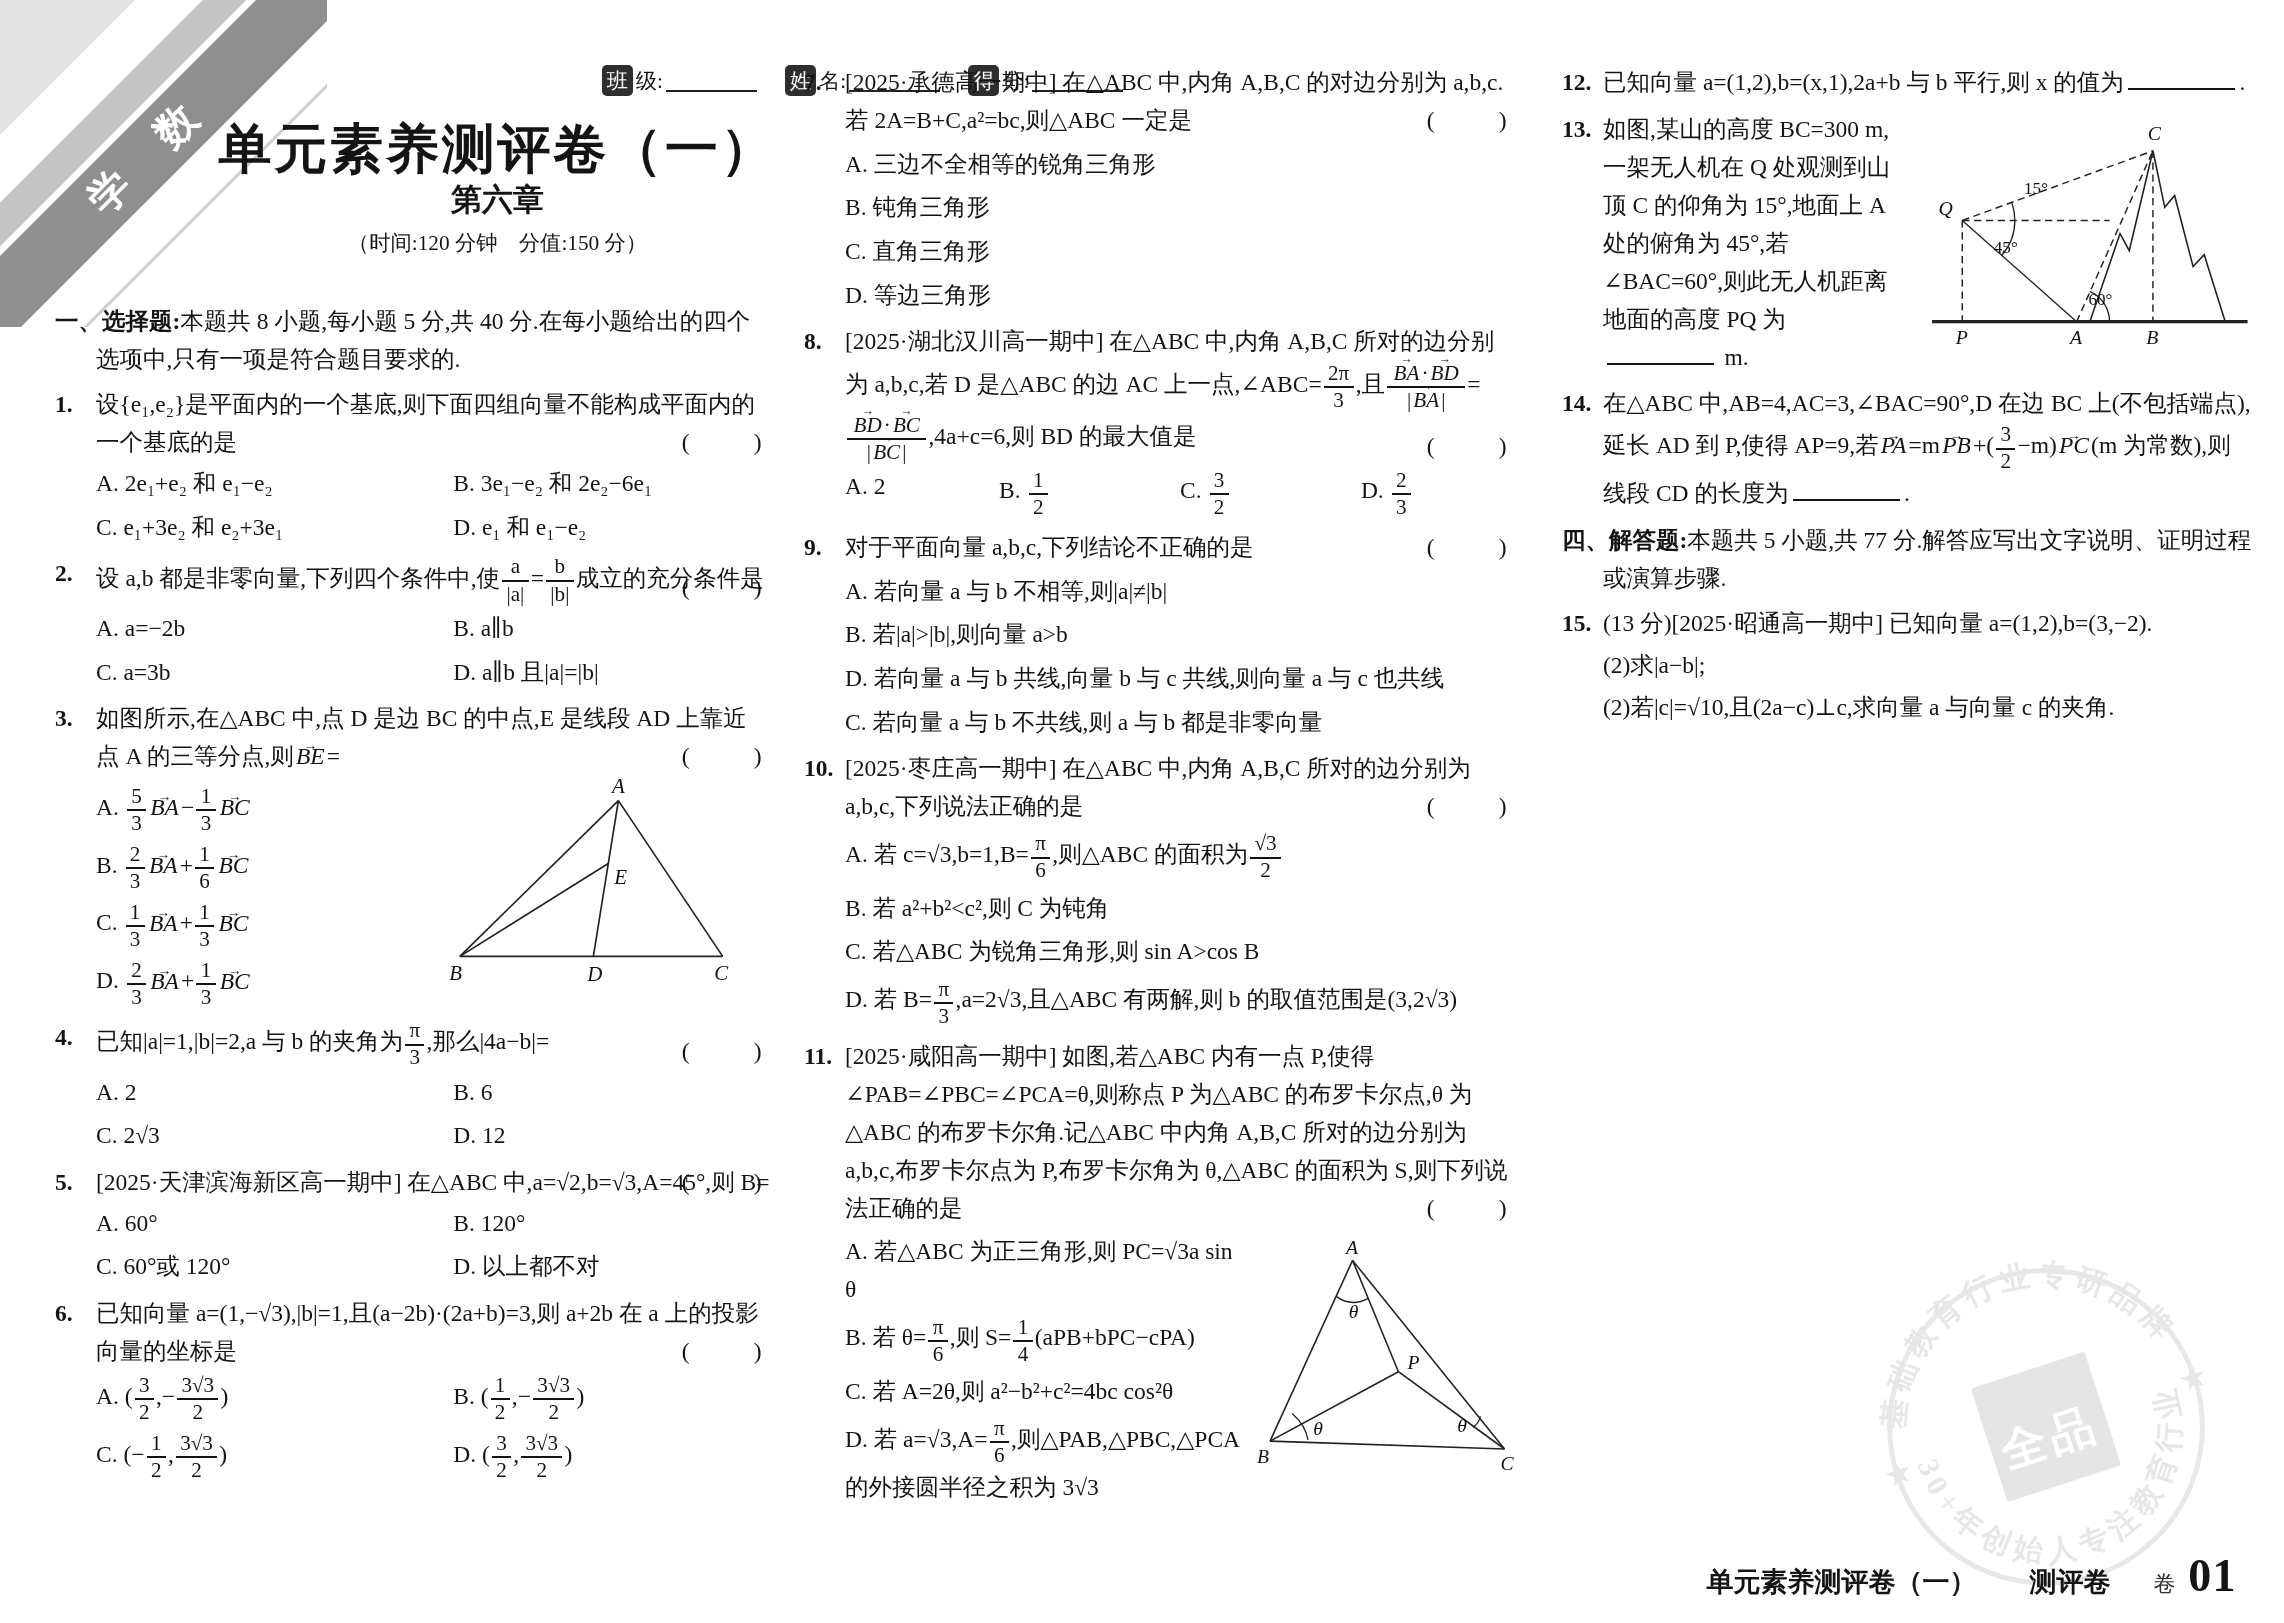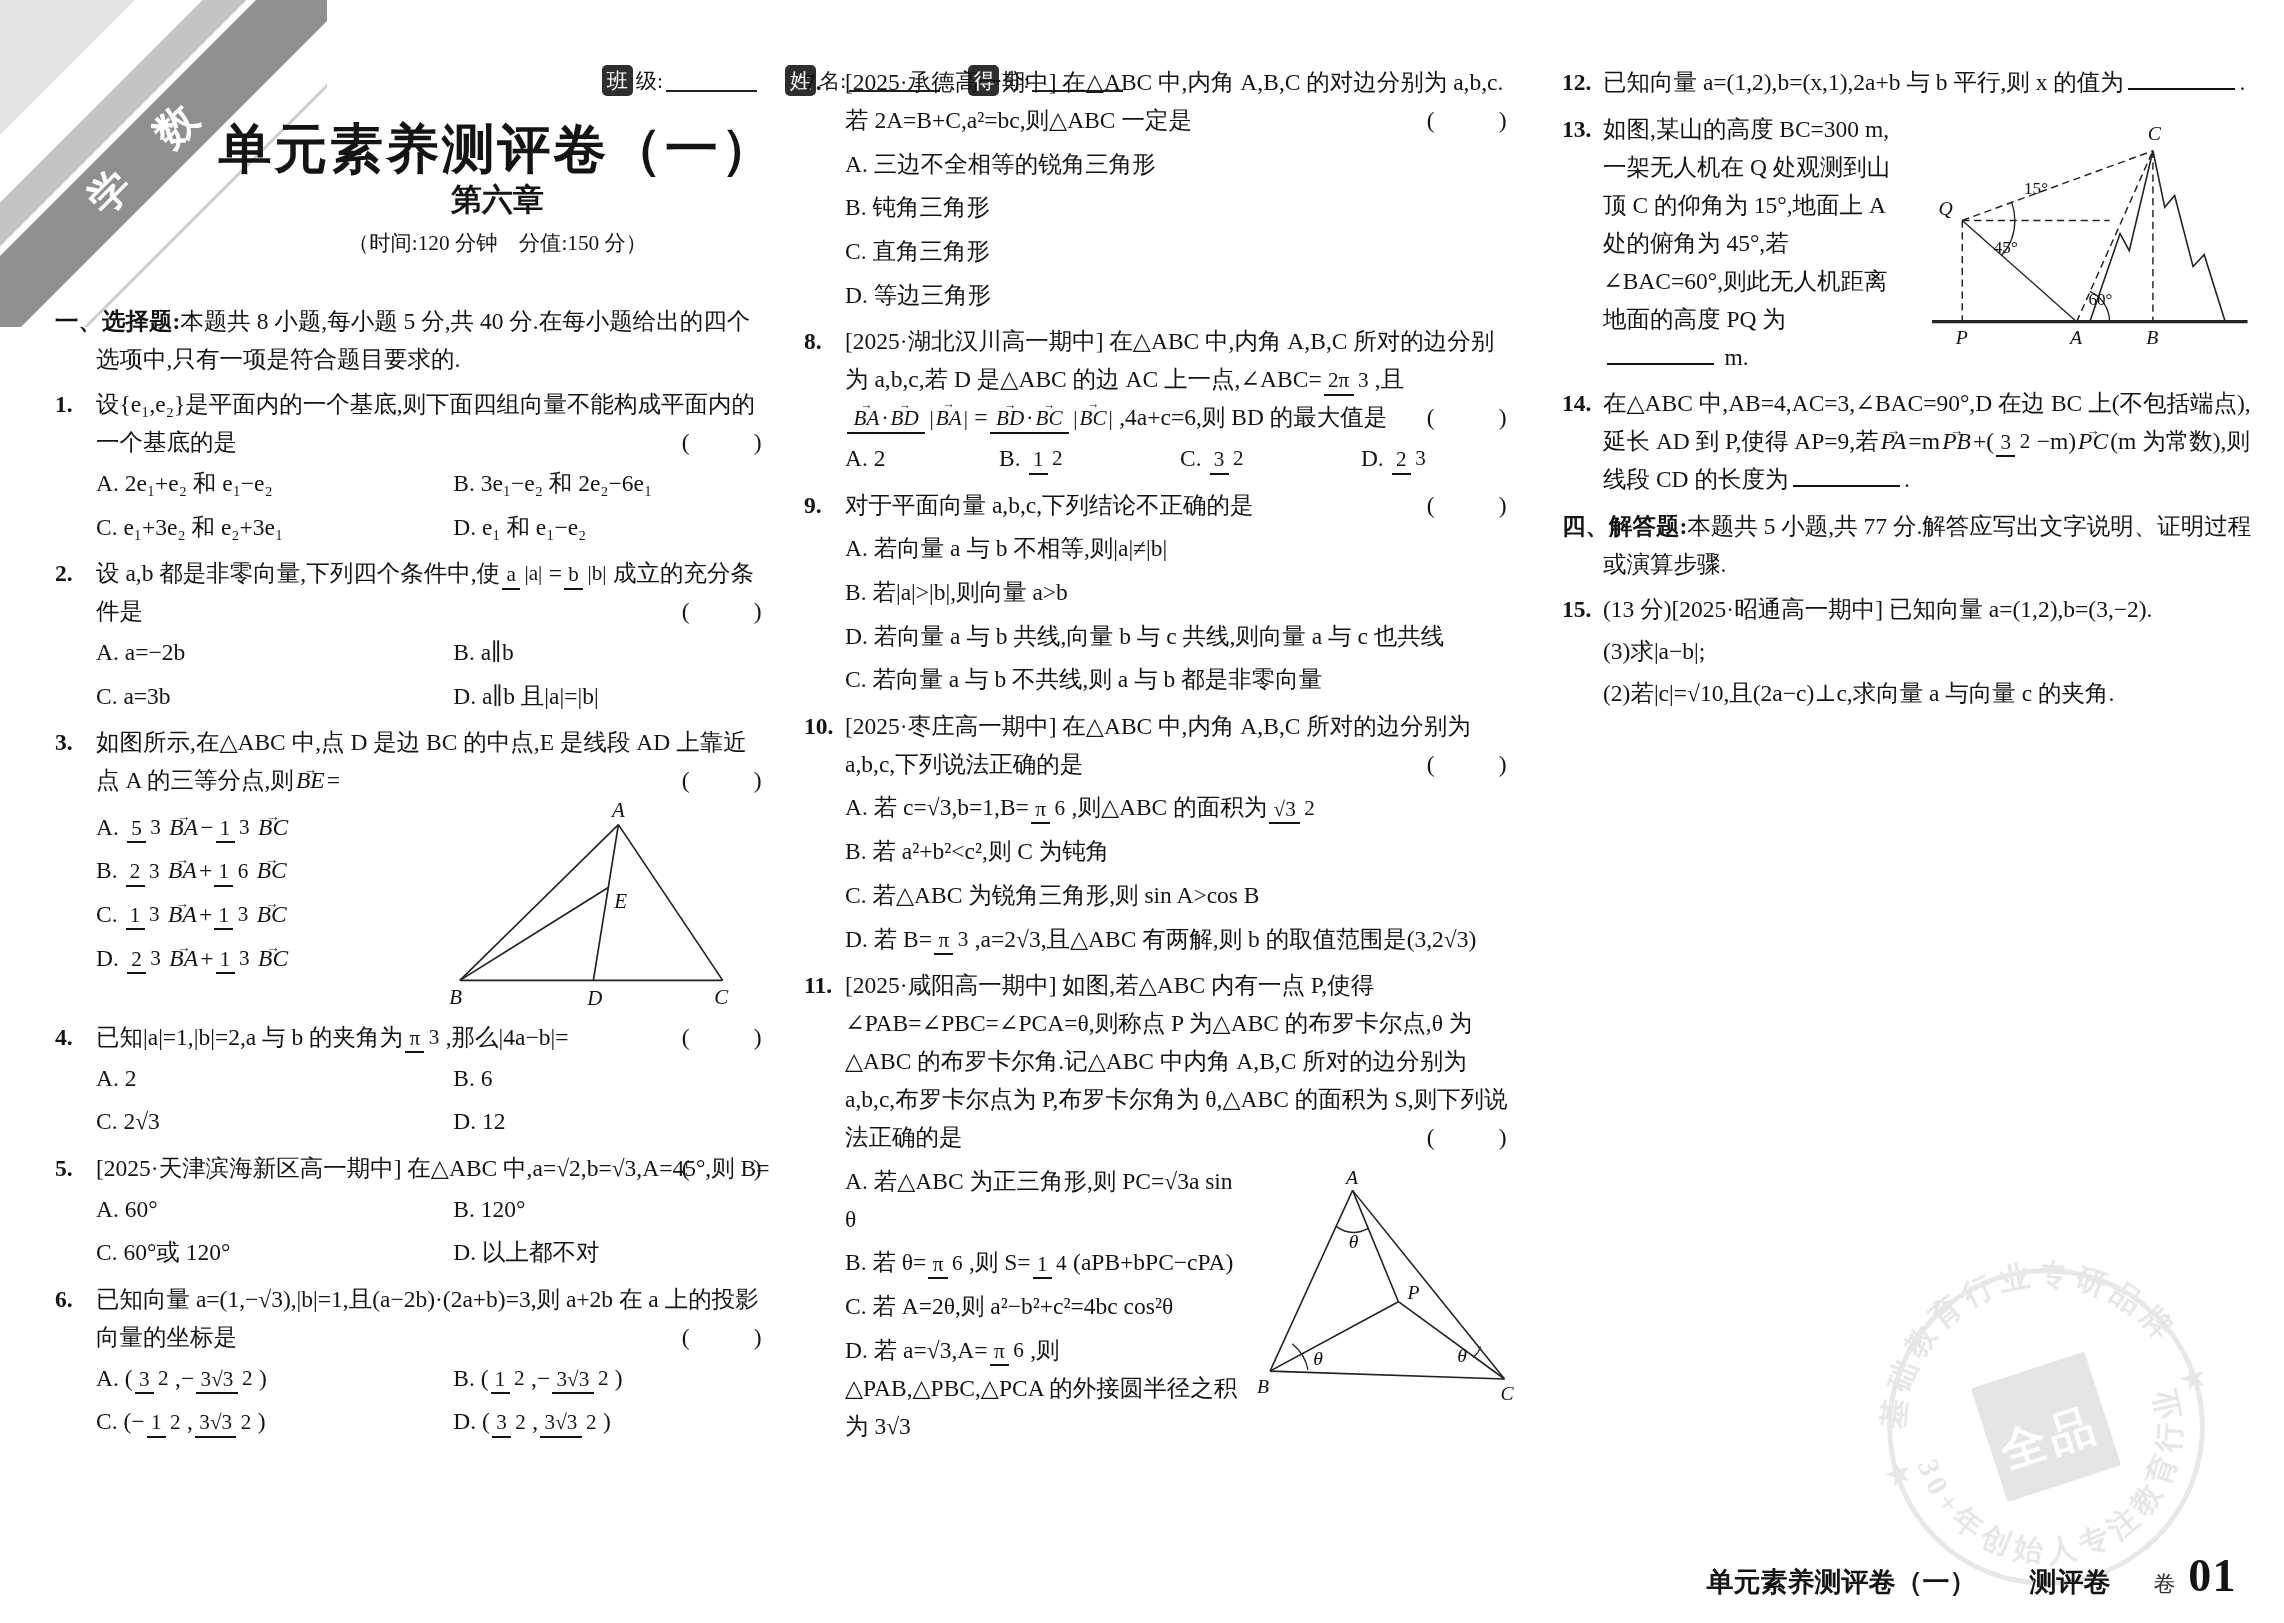--- a/index.html
+++ b/index.html
@@ -47,21 +47,21 @@
   .opts.c4{display:grid;grid-template-columns:23% 27% 27% 23%;}
   .opts.c1 .opt{display:block;margin-top:5.7px;}
   .q3opts .opt{margin-top:14.2px;}
   .q3row{display:flex;align-items:flex-start;gap:5.7px;}
   .optwrap{position:relative;}
   .pr{padding-right:270px;}
   .q13row{display:flex;gap:26px;align-items:flex-start;}
   .part{margin-top:4.3px;}
 
   
-  .fr{display:inline-flex;flex-direction:row;text-align:center;vertical-align:middle;
+  .fr{display:inline-flex;flex-direction:column;text-align:center;vertical-align:middle;
       line-height:1.12;font-size:0.9em;margin:0 2.1px;}
   .fr .n{display:block;border-bottom:2.1px solid #141414;padding:1.4px 4.3px 0.7px;}
   .fr .d{display:block;padding:0.7px 4.3px 0;}
   .vec{font-style:italic;position:relative;display:inline-block;margin:0 2.1px;}
   .vec::after{content:"→";position:absolute;left:50%;transform:translateX(-50%);
               top:-0.72em;font-size:0.58em;font-style:normal;letter-spacing:0;}
   .blank{display:inline-block;width:107px;border-bottom:2.1px solid #141414;height:1em;margin:0 4.3px;
          vertical-align:baseline;}
 
   
@@ -426,21 +426,21 @@
               <span class="n">3</span>
               <span class="d">2</span>
             </span>−m)<span class="vec">PC</span>(m 为常数),则线段 CD 的长度为<span class="blank"></span>.</span></div>
     </div>
 
     <div class="sec"><b>四、解答题:</b><span>本题共 5 小题,共 77 分.解答应写出文字说明、证明过程或演算步骤.</span></div>
 
     <div class="q">
       <span class="qnum">15.</span>
       <div class="stem"><span>(13 分)[2025·昭通高一期中] 已知向量 a=(1,2),b=(3,−2).</span></div>
-      <div class="part">(3)求|a−b|;</div>
+      <div class="part">(2)求|a−b|;</div>
       <div class="part">(2)若|c|=√10,且(2a−c)⊥c,求向量 a 与向量 c 的夹角.</div>
     </div>
   </div>
 
   <svg class="stamp" width="398" height="370" viewBox="0 0 560 520">
     <defs>
       <path id="arcT" d="M80,250 A200,200 0 0 1 480,250"></path>
       <path id="arcB" d="M92,250 A188,188 0 0 0 468,250"></path>
     </defs>
     <g transform="rotate(-18 280 250)">

